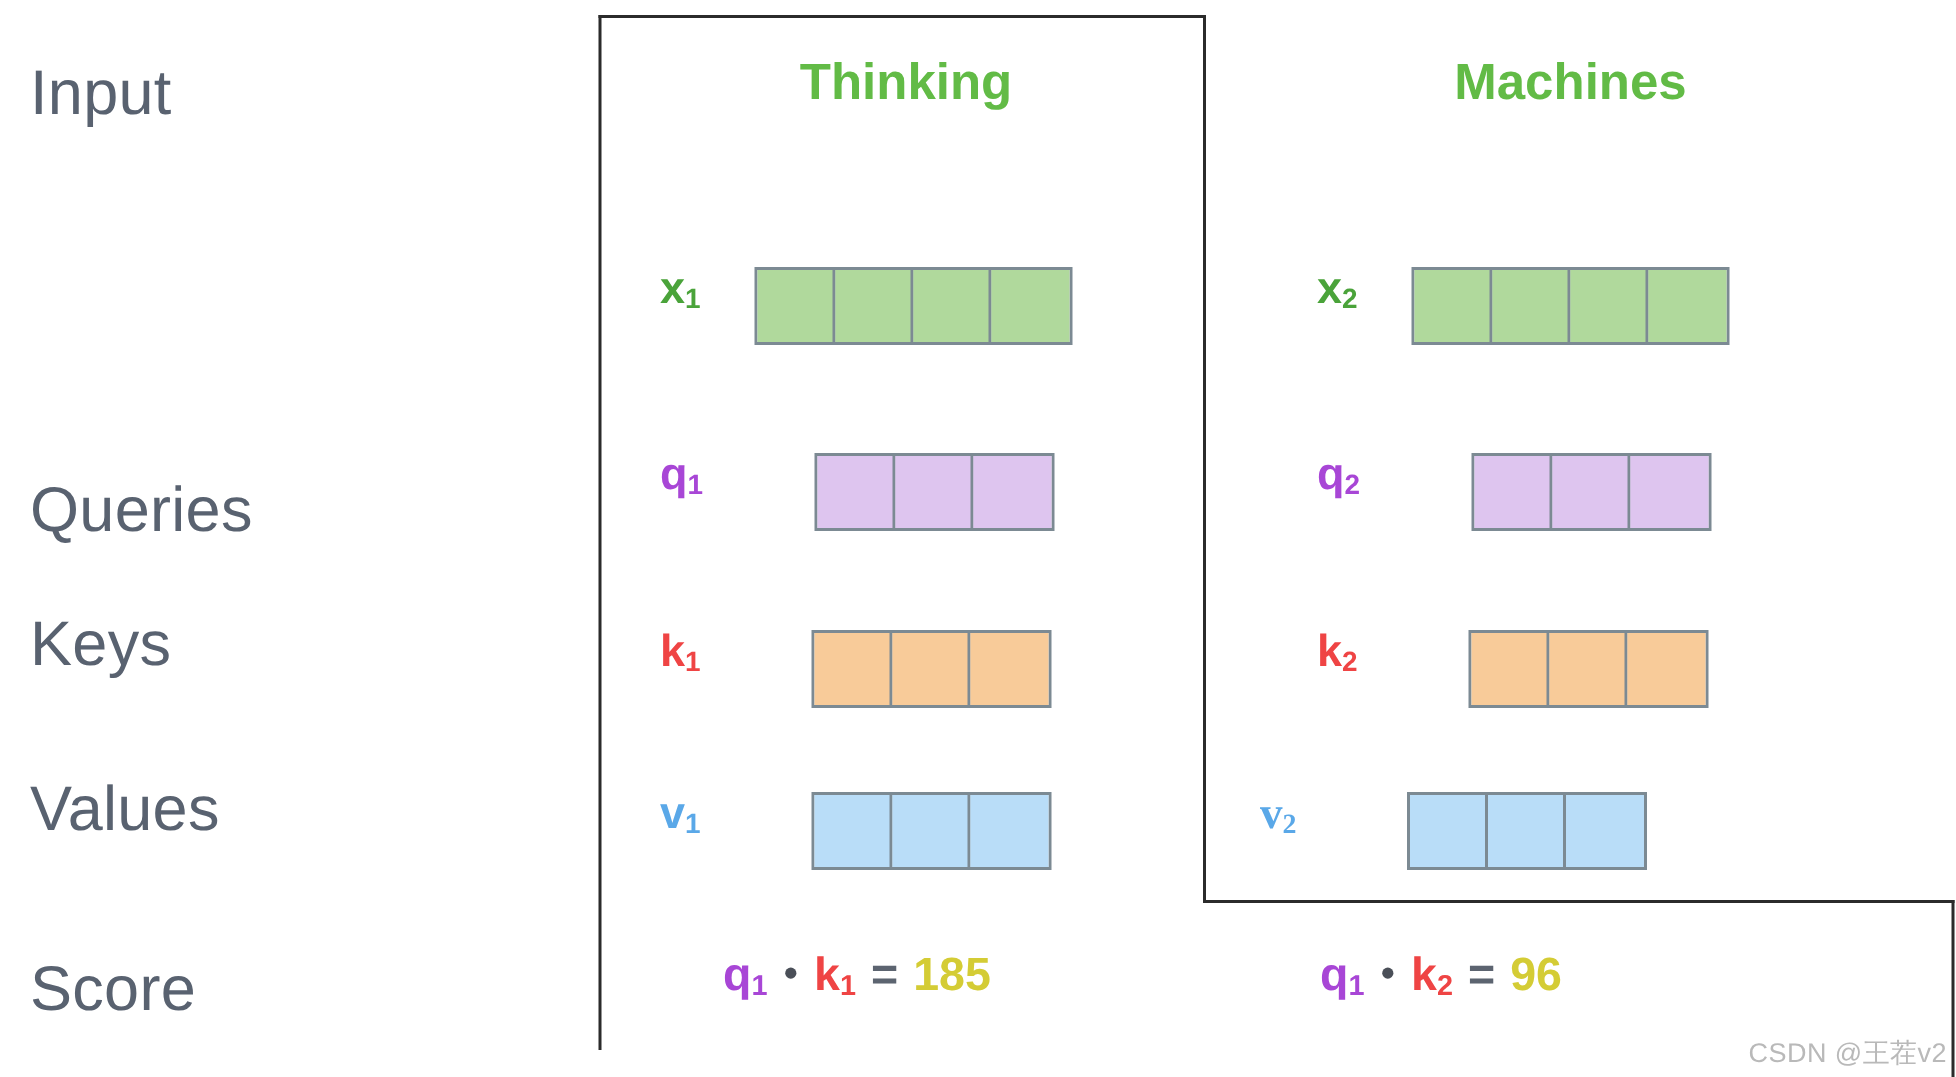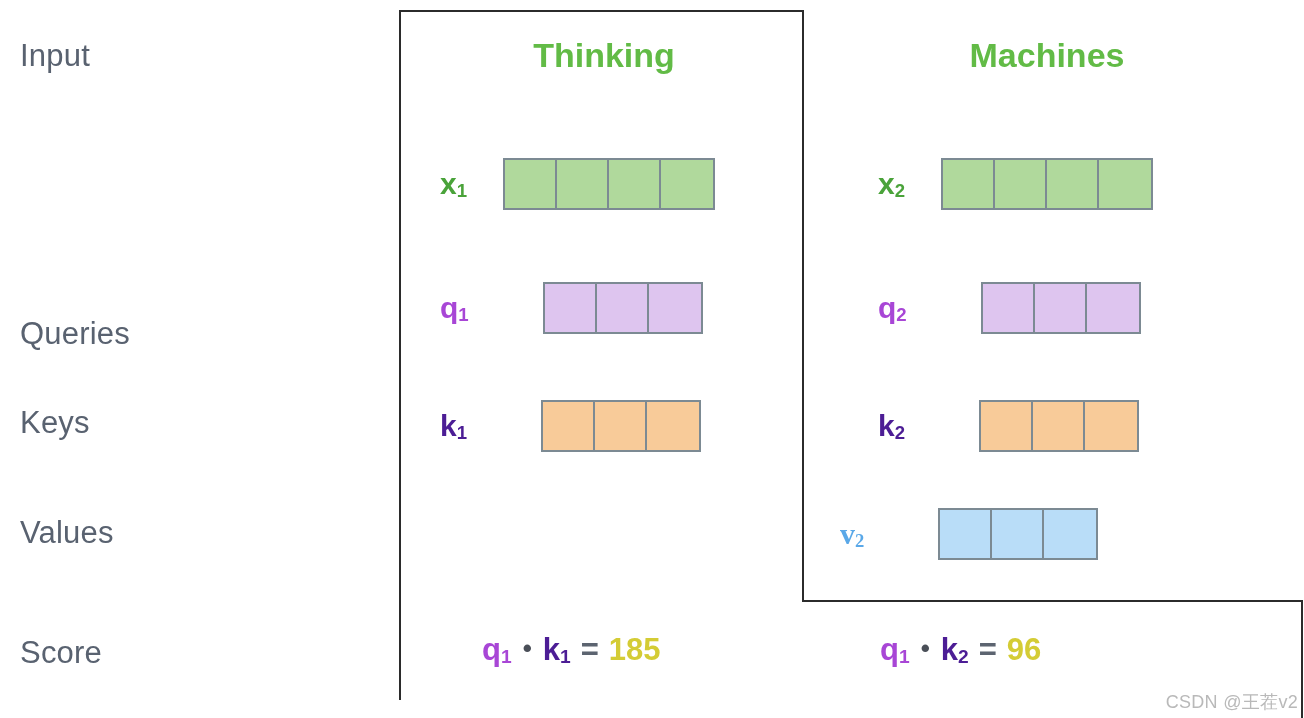--- a/index.html
+++ b/index.html
@@ -31,41 +31,42 @@
   .outline-left     { left: 399px; top: 10px;  width: 2px;   height: 690px; }
   .outline-midright { left: 802px; top: 10px;  width: 2px;   height: 592px; }
   .outline-step     { left: 802px; top: 600px; width: 501px; height: 2px; }
   .outline-right    { left: 1301px; top: 600px; width: 2px;  height: 118px; }
 
   
   .row-label {
     position: absolute;
     left: 20px;
     color: #596270;
-    font-size: 31px;
+    font-size: 42px;
     font-weight: 400;
     letter-spacing: 0.2px;
     white-space: nowrap;
   }
 
   
   .col-header {
     position: absolute;
     font-size: 34px;
     font-weight: bold;
     color: #62bb46;
     text-align: center;
     white-space: nowrap;
   }
 
   
   .vec-group {
     position: absolute;
     display: flex;
-    align-items: center;
+    align-items: flex-start;
+    margin-top: 20px;
   }
   .vec-name {
     font-size: 30px;
     font-weight: bold;
     white-space: nowrap;
     line-height: 1;
   }
   .vec-name sub {
     font-size: 0.62em;
     font-weight: bold;
@@ -86,21 +87,21 @@
   }
   .vec-cell:last-child { border-right: none; }
 
   .c-green  { background: #b0d99c; }
   .c-purple { background: #dec5ef; }
   .c-orange { background: #f8cb99; }
   .c-blue   { background: #b9ddf8; }
 
   .t-green  { color: #4aa33a; }
   .t-purple { color: #a846d6; }
-  .t-orange { color: #4c1d95; }
+  .t-orange { color: #ef4444; }
   .t-blue   { color: #5aa8e8; }
 
   
   .score-expr {
     position: absolute;
     font-size: 31px;
     font-weight: bold;
     white-space: nowrap;
     display: flex;
     align-items: center;
@@ -204,20 +205,28 @@
   </div>
   <div class="vec-group" style="left:878px; top:400px;">
     <span class="vec-name t-orange"><span>k</span><sub>2</sub></span>
     <span class="vec-boxes" style="margin-left:74px;">
       <span class="vec-cell c-orange"></span>
       <span class="vec-cell c-orange"></span>
       <span class="vec-cell c-orange"></span>
     </span>
   </div>
 
+  <div class="vec-group" style="left:440px; top:508px;">
+    <span class="vec-name t-blue"><span>v</span><sub>1</sub></span>
+    <span class="vec-boxes" style="margin-left:74px;">
+      <span class="vec-cell c-blue"></span>
+      <span class="vec-cell c-blue"></span>
+      <span class="vec-cell c-blue"></span>
+    </span>
+  </div>
   <div class="vec-group" style="left:840px; top:508px;font-family:Liberation Serif, serif;">
     <span class="vec-name t-blue"><span>v</span><sub>2</sub></span>
     <span class="vec-boxes" style="margin-left:74px;">
       <span class="vec-cell c-blue"></span>
       <span class="vec-cell c-blue"></span>
       <span class="vec-cell c-blue"></span>
     </span>
   </div>
 
   <div class="score-expr" style="left:482px; top:634px;">

